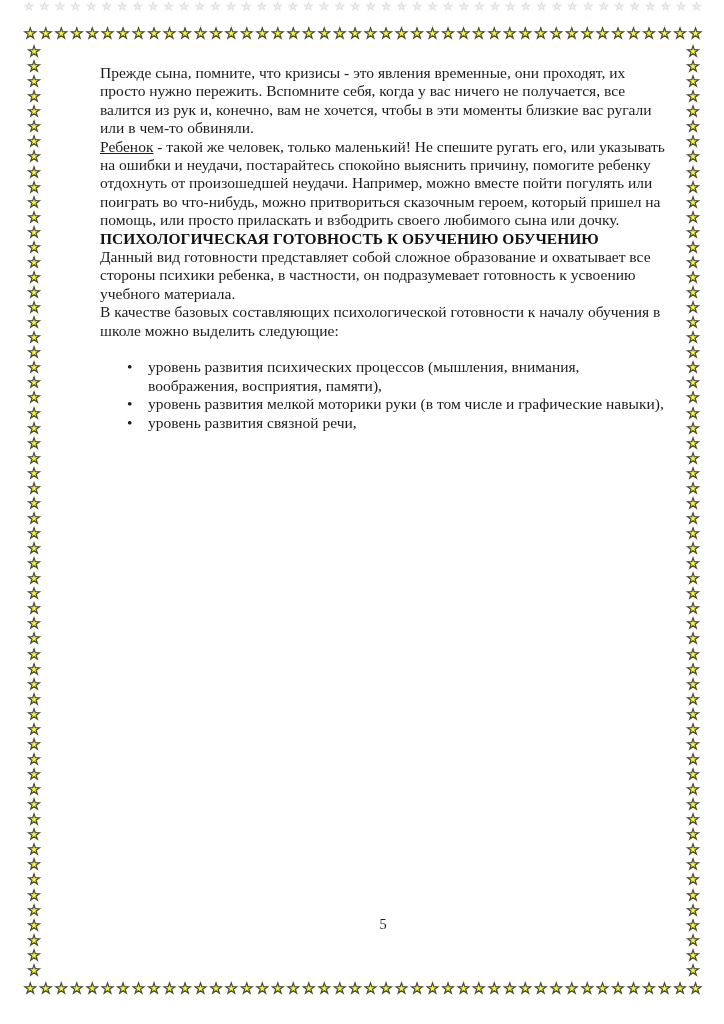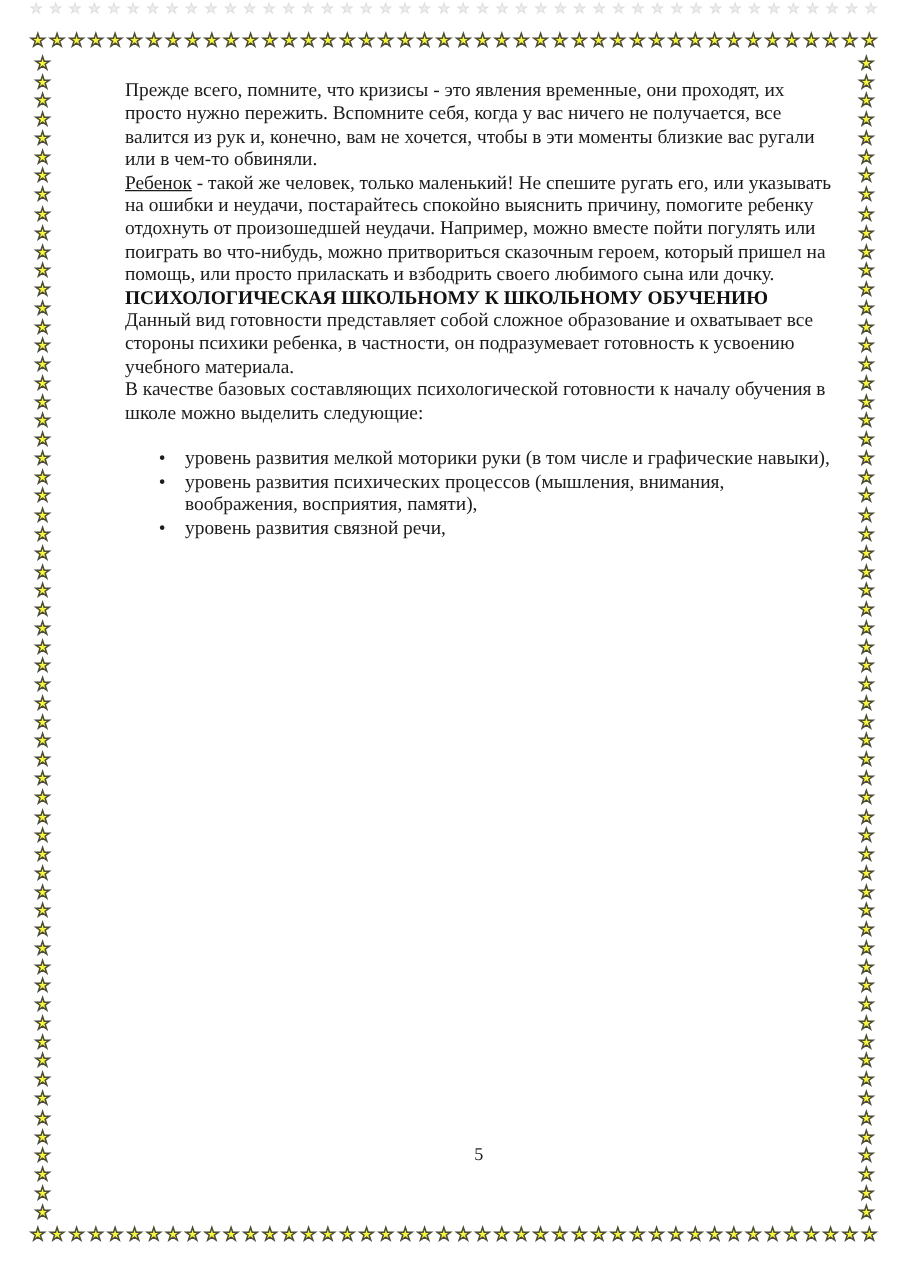--- a/index.html
+++ b/index.html
@@ -330,32 +330,32 @@
     <span class="st">★</span>
     <span class="st">★</span>
     <span class="st">★</span>
     <span class="st">★</span>
     <span class="st">★</span>
     <span class="st">★</span>
   </div>
 
 <div class="content">
 
-  <p>Прежде всего, помните, что кризисы - это явления временные, они проходят, их просто нужно пережить. Вспомните себя, когда у вас ничего не получается, все валится из рук и, конечно, вам не хочется, чтобы в эти моменты близкие вас ругали или в чем-то обвиняли.</p>
+  <p>Прежде сына, помните, что кризисы - это явления временные, они проходят, их просто нужно пережить. Вспомните себя, когда у вас ничего не получается, все валится из рук и, конечно, вам не хочется, чтобы в эти моменты близкие вас ругали или в чем-то обвиняли.</p>
 
   <p class="gap"><span class="u">Ребенок</span><span> - такой же человек, только маленький! Не спешите ругать его, или указывать на ошибки и неудачи, постарайтесь спокойно выяснить причину, помогите ребенку отдохнуть от произошедшей неудачи. Например, можно вместе пойти погулять или поиграть во что-нибудь, можно притвориться сказочным героем, который пришел на помощь, или просто приласкать и взбодрить своего любимого сына или дочку.</span></p>
 
-  <h1 class="doc-heading">ПСИХОЛОГИЧЕСКАЯ ШКОЛЬНОМУ К ШКОЛЬНОМУ ОБУЧЕНИЮ</h1>
+  <h1 class="doc-heading">ПСИХОЛОГИЧЕСКАЯ ГОТОВНОСТЬ К ОБУЧЕНИЮ ОБУЧЕНИЮ</h1>
 
   <p class="gap">Данный вид готовности представляет собой сложное образование и охватывает все стороны психики ребенка, в частности, он подразумевает готовность к усвоению учебного материала.</p>
 
   <p>В качестве базовых составляющих психологической готовности к началу обучения в школе можно выделить следующие:</p>
 
   <ul class="doc-list">
+    <li>уровень развития психических процессов (мышления, внимания, воображения, восприятия, памяти),</li>
     <li>уровень развития мелкой моторики руки (в том числе и графические навыки),</li>
-    <li>уровень развития психических процессов (мышления, внимания, воображения, восприятия, памяти),</li>
     <li>уровень развития связной речи,</li>
   </ul>
 
 
 </div>
 
 <div class="page-number">5</div>
 
 </body></html>

